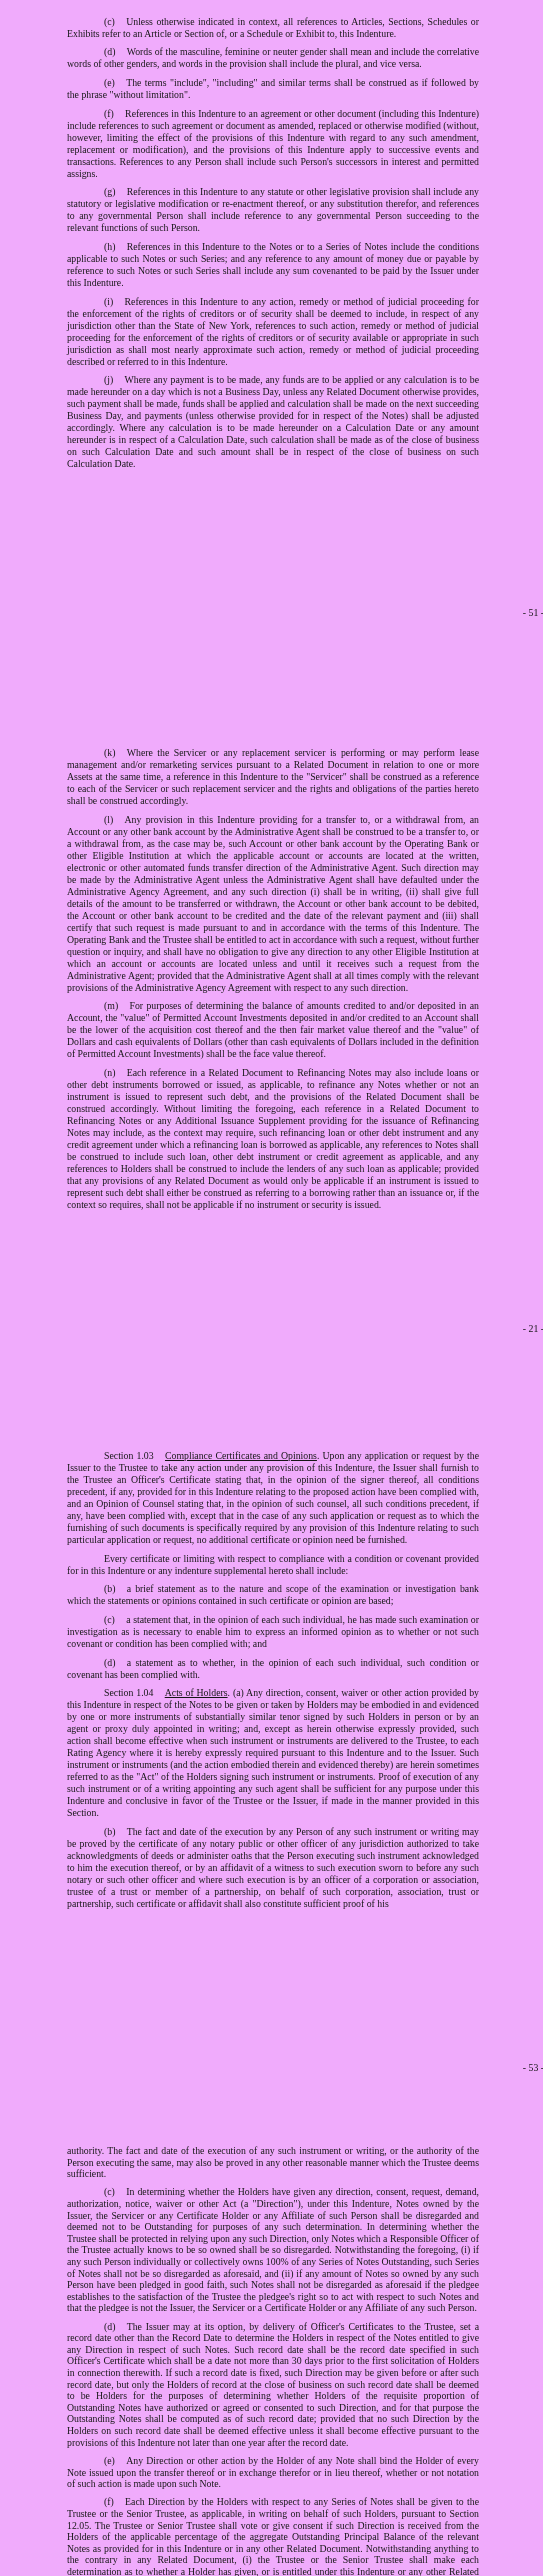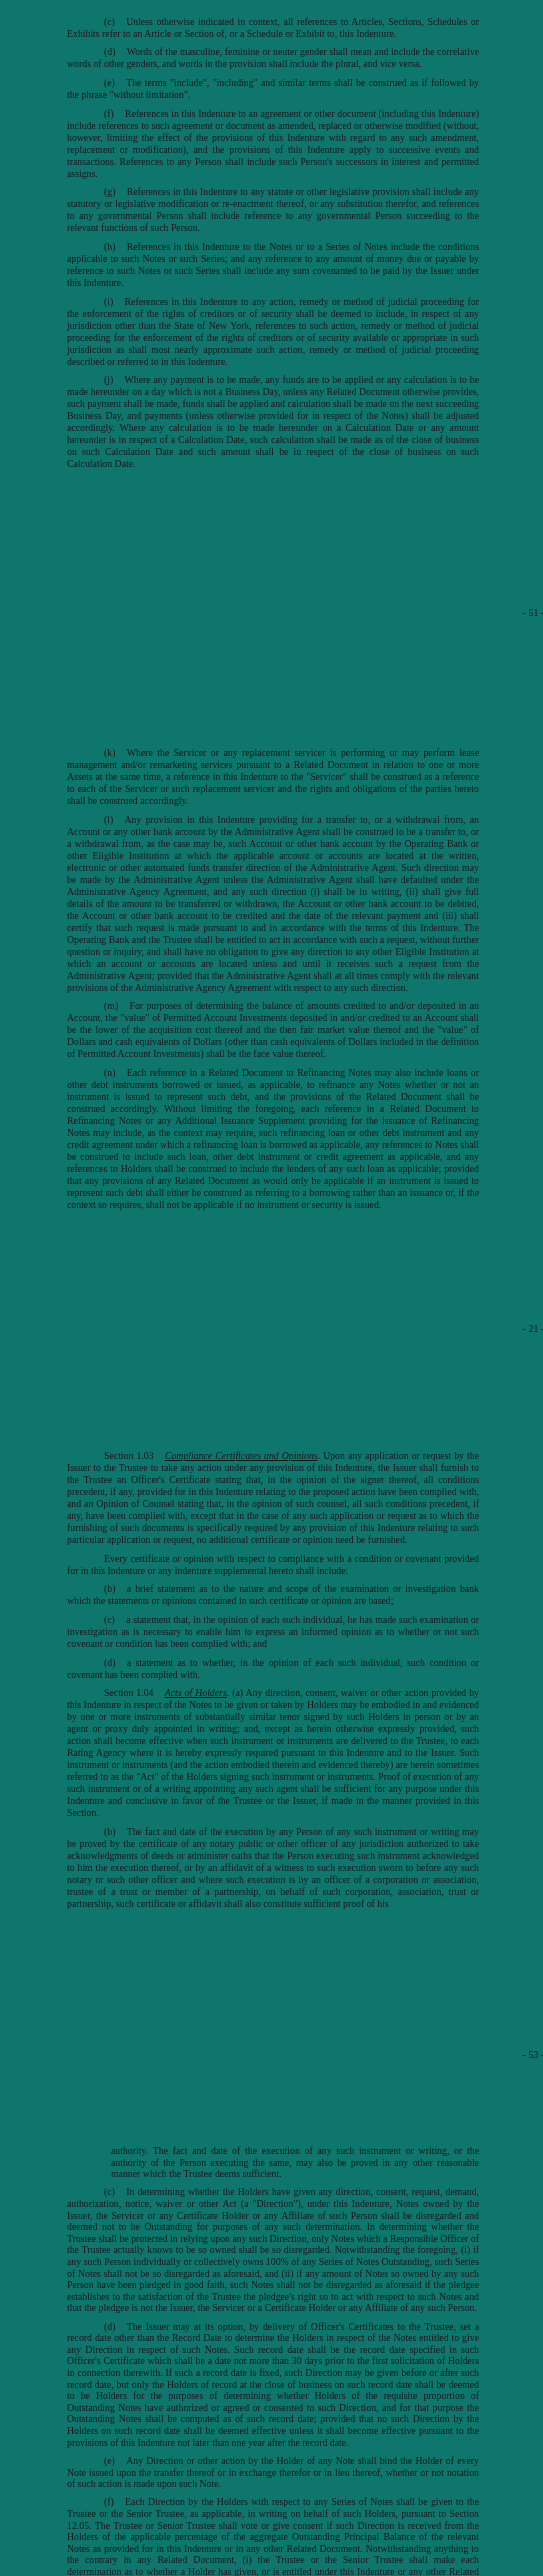--- a/index.html
+++ b/index.html
@@ -7,44 +7,44 @@
     width: 544px;
     background: #ffffff;
     font-family: "Liberation Serif", "DejaVu Serif", serif;
     color: #161616;
   }
   .page {
     position: relative;
     width: 544px;
     height: 703px;
     overflow: hidden;
-    background: #0f766e;
+    background: #f0abfc;
   }
   .content {
     padding: 44px 65px 0 67px;
     font-size: 9.8px;
     line-height: 12px;
     text-align: justify;
   }
   .page-1 .content { padding-top: 15.5px; }
   .page-4 .content { padding-top: 36px; line-height: 11.6px; }
   .para { margin: 0 0 6.7px 0; text-indent: 37px; }
-  .para.noindent { text-indent: 0; margin-left: 44px; }
+  .para.noindent { text-indent: 0; }
   .plabel { margin-right: 11.3px; }
-  .section .ptitle { text-decoration: underline; font-style: italic; }
+  .section .ptitle { text-decoration: underline; }
   .pageno {
     position: absolute;
     left: 0;
     width: 100%;
     text-align: right;
     font-size: 9.8px;
   }
   .page-1 .pageno { bottom: 85px; }
   .page-2 .pageno { bottom: 72px; }
-  .page-3 .pageno { bottom: 49px; margin-top: 7px; }
+  .page-3 .pageno { bottom: 36px; margin-top: 7px; }
 </style>
 </head>
 <body>
 
 <main>
 
   <section class="page page-1">
     <div class="content">
       <p class="para"><span class="plabel">(c)</span><span class="ptext">Unless otherwise indicated in context, all references to Articles, Sections, Schedules or Exhibits refer to an Article or Section of, or a Schedule or Exhibit to, this Indenture.</span></p>
       <p class="para"><span class="plabel">(d)</span><span class="ptext">Words of the masculine, feminine or neuter gender shall mean and include the correlative words of other genders, and words in the provision shall include the plural, and vice versa.</span></p>
@@ -64,21 +64,21 @@
       <p class="para"><span class="plabel">(l)</span><span class="ptext">Any provision in this Indenture providing for a transfer to, or a withdrawal from, an Account or any other bank account by the Administrative Agent shall be construed to be a transfer to, or a withdrawal from, as the case may be, such Account or other bank account by the Operating Bank or other Eligible Institution at which the applicable account or accounts are located at the written, electronic or other automated funds transfer direction of the Administrative Agent. Such direction may be made by the Administrative Agent unless the Administrative Agent shall have defaulted under the Administrative Agency Agreement, and any such direction (i) shall be in writing, (ii) shall give full details of the amount to be transferred or withdrawn, the Account or other bank account to be debited, the Account or other bank account to be credited and the date of the relevant payment and (iii) shall certify that such request is made pursuant to and in accordance with the terms of this Indenture. The Operating Bank and the Trustee shall be entitled to act in accordance with such a request, without further question or inquiry, and shall have no obligation to give any direction to any other Eligible Institution at which an account or accounts are located unless and until it receives such a request from the Administrative Agent; provided that the Administrative Agent shall at all times comply with the relevant provisions of the Administrative Agency Agreement with respect to any such direction.</span></p>
       <p class="para"><span class="plabel">(m)</span><span class="ptext">For purposes of determining the balance of amounts credited to and/or deposited in an Account, the "value" of Permitted Account Investments deposited in and/or credited to an Account shall be the lower of the acquisition cost thereof and the then fair market value thereof and the "value" of Dollars and cash equivalents of Dollars (other than cash equivalents of Dollars included in the definition of Permitted Account Investments) shall be the face value thereof.</span></p>
       <p class="para"><span class="plabel">(n)</span><span class="ptext">Each reference in a Related Document to Refinancing Notes may also include loans or other debt instruments borrowed or issued, as applicable, to refinance any Notes whether or not an instrument is issued to represent such debt, and the provisions of the Related Document shall be construed accordingly. Without limiting the foregoing, each reference in a Related Document to Refinancing Notes or any Additional Issuance Supplement providing for the issuance of Refinancing Notes may include, as the context may require, such refinancing loan or other debt instrument and any credit agreement under which a refinancing loan is borrowed as applicable, any references to Notes shall be construed to include such loan, other debt instrument or credit agreement as applicable, and any references to Holders shall be construed to include the lenders of any such loan as applicable; provided that any provisions of any Related Document as would only be applicable if an instrument is issued to represent such debt shall either be construed as referring to a borrowing rather than an issuance or, if the context so requires, shall not be applicable if no instrument or security is issued.</span></p>
     </div>
     <div class="pageno">- 21 -</div>
   </section>
 
   <section class="page page-3">
     <div class="content">
       <p class="para section"><span class="plabel">Section 1.03</span><span class="ptitle">Compliance Certificates and Opinions</span><span class="ptext">.  Upon any application or request by the Issuer to the Trustee to take any action under any provision of this Indenture, the Issuer shall furnish to the Trustee an Officer's Certificate stating that, in the opinion of the signer thereof, all conditions precedent, if any, provided for in this Indenture relating to the proposed action have been complied with, and an Opinion of Counsel stating that, in the opinion of such counsel, all such conditions precedent, if any, have been complied with, except that in the case of any such application or request as to which the furnishing of such documents is specifically required by any provision of this Indenture relating to such particular application or request, no additional certificate or opinion need be furnished.</span></p>
-      <p class="para"><span class="ptext">Every certificate or opinion with respect to compliance with a condition or covenant provided for in this Indenture or any indenture supplemental hereto shall include:</span></p>
+      <p class="para"><span class="ptext">Every certificate or limiting with respect to compliance with a condition or covenant provided for in this Indenture or any indenture supplemental hereto shall include:</span></p>
       <p class="para"><span class="plabel">(b)</span><span class="ptext">a brief statement as to the nature and scope of the examination or investigation bank which the statements or opinions contained in such certificate or opinion are based;</span></p>
       <p class="para"><span class="plabel">(c)</span><span class="ptext">a statement that, in the opinion of each such individual, he has made such examination or investigation as is necessary to enable him to express an informed opinion as to whether or not such covenant or condition has been complied with; and</span></p>
       <p class="para"><span class="plabel">(d)</span><span class="ptext">a statement as to whether, in the opinion of each such individual, such condition or covenant has been complied with.</span></p>
       <p class="para section"><span class="plabel">Section 1.04</span><span class="ptitle">Acts of Holders</span><span class="ptext">.  (a) Any direction, consent, waiver or other action provided by this Indenture in respect of the Notes to be given or taken by Holders may be embodied in and evidenced by one or more instruments of substantially similar tenor signed by such Holders in person or by an agent or proxy duly appointed in writing; and, except as herein otherwise expressly provided, such action shall become effective when such instrument or instruments are delivered to the Trustee, to each Rating Agency where it is hereby expressly required pursuant to this Indenture and to the Issuer. Such instrument or instruments (and the action embodied therein and evidenced thereby) are herein sometimes referred to as the "Act" of the Holders signing such instrument or instruments. Proof of execution of any such instrument or of a writing appointing any such agent shall be sufficient for any purpose under this Indenture and conclusive in favor of the Trustee or the Issuer, if made in the manner provided in this Section.</span></p>
       <p class="para"><span class="plabel">(b)</span><span class="ptext">The fact and date of the execution by any Person of any such instrument or writing may be proved by the certificate of any notary public or other officer of any jurisdiction authorized to take acknowledgments of deeds or administer oaths that the Person executing such instrument acknowledged to him the execution thereof, or by an affidavit of a witness to such execution sworn to before any such notary or such other officer and where such execution is by an officer of a corporation or association, trustee of a trust or member of a partnership, on behalf of such corporation, association, trust or partnership, such certificate or affidavit shall also constitute sufficient proof of his</span></p>
     </div>
     <div class="pageno">- 53 -</div>
   </section>
 
   <section class="page page-4">

